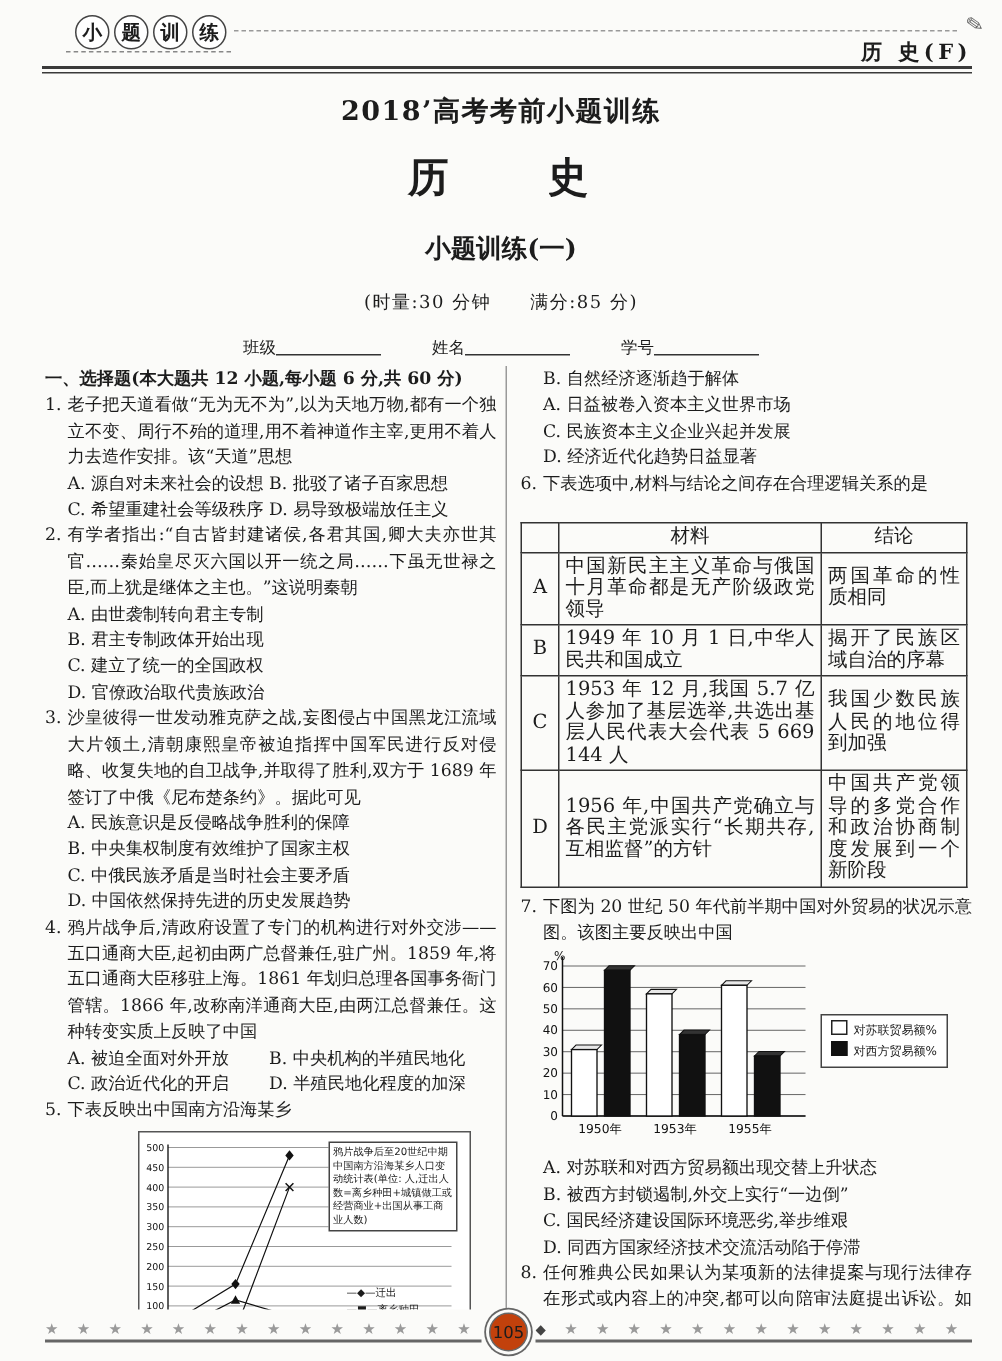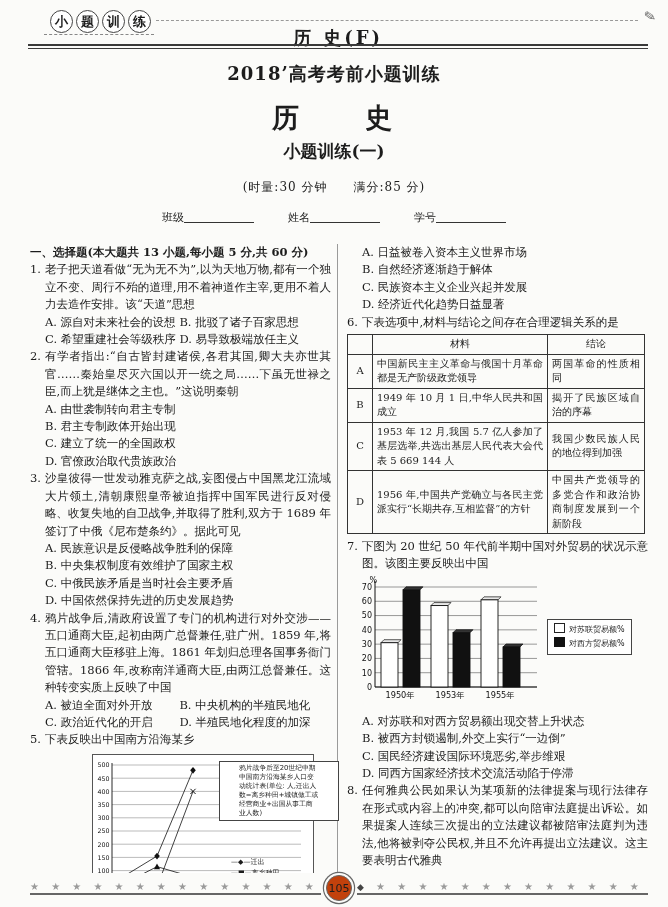--- a/index.html
+++ b/index.html
@@ -7,58 +7,58 @@
   .page{position:absolute;inset:0;background:#fbfbf9;}
 
   
   .hdr{position:absolute;top:8px;left:28px;right:20px;height:38px;}
   .badge{position:absolute;left:22px;top:2px;display:flex;gap:3px;z-index:2;}
   .badge .c{width:21px;height:21px;border:1.5px solid #444;border-radius:50%;background:#fff;
     display:flex;align-items:center;justify-content:center;font-size:13px;font-weight:bold;}
   .badge-underline{position:absolute;left:16px;top:26px;width:110px;border-top:1.5px dashed #888;}
   .dashline{position:absolute;left:128px;right:10px;top:12px;border-top:1.5px dashed #999;}
   .pencil{position:absolute;right:-8px;top:0px;font-size:14px;color:#666;transform:rotate(-10deg);}
-  .subject{position:absolute;left:0;right:0;top:18px;text-align:center;font-weight:bold;font-size:18px;letter-spacing:3px;}
+  .subject{position:absolute;left:0;right:0;top:18px;text-align:right;font-weight:bold;font-size:14px;letter-spacing:3px;}
   .rule{position:absolute;top:44px;left:28px;right:20px;height:2px;border-top:2.2px solid #3a3a3a;border-bottom:1px solid #3a3a3a;}
 
   
   .titles{position:absolute;top:62px;left:0;right:0;text-align:center;}
   .t1{font-size:18px;font-weight:bold;letter-spacing:1px;}
   .t2{font-size:27px;font-weight:bold;margin-top:14px;letter-spacing:4px;}
-  .t3{font-size:17px;font-weight:bold;margin-top:4px;}
+  .t3{font-size:17px;font-weight:bold;margin-top:18px;}
   .t4{font-size:12px;margin-top:16px;letter-spacing:1px;}
   .fields{margin-top:13px;font-size:11px;display:flex;justify-content:center;gap:34px;}
   .blank{display:inline-block;width:70px;border-bottom:1px solid #333;height:13px;vertical-align:-2px;}
 
   
   .cols{position:absolute;top:244px;left:30px;right:20px;bottom:34px;display:flex;overflow:hidden;}
   .col-l{width:301px;}
   .divider{width:1px;background:#9a9a9a;margin:0 5px 0 6px;}
   .col-r{flex:1;padding-left:4px;}
   .col-l,.col-r{font-size:11.5px;line-height:17.4px;text-align:justify;}
   .sec{font-weight:bold;}
   .q{position:relative;padding-left:15px;}
   .qno{position:absolute;left:0;top:0;}
   .opt{display:block;}
   .optrow{display:flex;align-items:flex-end;}
   .optrow .o1{width:47%;}
   .optrow .o2{flex:1;}
 
   
-  table.mtab{border-collapse:collapse;margin:3px 0 4px 0;width:99%;font-size:10px;line-height:14.5px;}
+  table.mtab{border-collapse:collapse;margin:17px 0 4px 0;width:99%;font-size:13px;line-height:14.5px;}
   .mtab th,.mtab td{border:1px solid #333;padding:2px 4px;vertical-align:middle;}
   .mtab th{font-weight:normal;text-align:center;}
   .mtab td.lbl{text-align:center;width:16px;}
   .mtab td.concl{width:88px;}
 
   
   .chart5{position:relative;width:220px;height:180px;margin:5px 0 0 62px;border:1px solid #555;background:#fff;}
   .chart5 svg{position:absolute;left:2px;top:2px;}
   .c5note{position:absolute;left:126px;top:6px;width:80px;border:1px solid #444;background:#fff;
-    font-family:"DejaVu Sans",sans-serif;font-size:6.8px;line-height:9px;padding:2px 19px;text-align:left;}
+    font-family:"DejaVu Sans",sans-serif;font-size:6.8px;line-height:9px;padding:2px 2px;text-align:left;}
   .c5legend{position:absolute;left:138px;top:102px;font-family:"DejaVu Sans",sans-serif;font-size:7px;line-height:11px;}
   .c5legend .li{white-space:nowrap;}
 
   
   .chart7{position:relative;height:136px;margin:2px 0 2px 4px;}
   .chart7 svg{position:absolute;left:0;top:0;}
   .c7legend{position:absolute;left:196px;top:44px;border:1px solid #444;background:#fff;
     font-family:"DejaVu Sans",sans-serif;font-size:8px;line-height:14px;padding:3px 6px;white-space:nowrap;}
   .c7legend .sw{display:inline-block;width:9px;height:8px;margin-right:4px;vertical-align:-1px;}
   .sw.white{background:#fff;border:1px solid #222;}
@@ -100,21 +100,21 @@
     <div class="fields">
       <span><span>班级</span><span class="blank"></span></span>
       <span><span>姓名</span><span class="blank"></span></span>
       <span><span>学号</span><span class="blank"></span></span>
     </div>
   </div>
 
   <div class="cols">
 
     <div class="col-l">
-      <div class="sec">一、选择题(本大题共 13 小题,每小题 5 分,共 60 分)</div>
+      <div class="sec">一、选择题(本大题共 12 小题,每小题 6 分,共 60 分)</div>
 
       <div class="q">
         <span class="qno">1.</span>
         <span>老子把天道看做“无为无不为”,以为天地万物,都有一个独立不变、周行不殆的道理,用不着神道作主宰,更用不着人力去造作安排。该“天道”思想</span>
         <div class="optrow">
           <span class="o1">A. 源自对未来社会的设想</span>
           <span class="o2">B. 批驳了诸子百家思想</span>
         </div>
         <div class="optrow">
           <span class="o1">C. 希望重建社会等级秩序</span>
@@ -210,22 +210,22 @@
             <div class="li">—◆—迁出</div>
             <div class="li">—■—离乡种田</div>
           </div>
       </div>
     </div>
 
     <div class="divider"></div>
 
     <div class="col-r">
       <div class="q" style="padding-left:15px">
+        <span class="opt">B. 自然经济逐渐趋于解体</span>
         <span class="opt">A. 日益被卷入资本主义世界市场</span>
-        <span class="opt">B. 自然经济逐渐趋于解体</span>
         <span class="opt">C. 民族资本主义企业兴起并发展</span>
         <span class="opt">D. 经济近代化趋势日益显著</span>
       </div>
 
       <div class="q">
         <span class="qno">6.</span>
         <span>下表选项中,材料与结论之间存在合理逻辑关系的是</span>
       </div>
 
       <table class="mtab">

